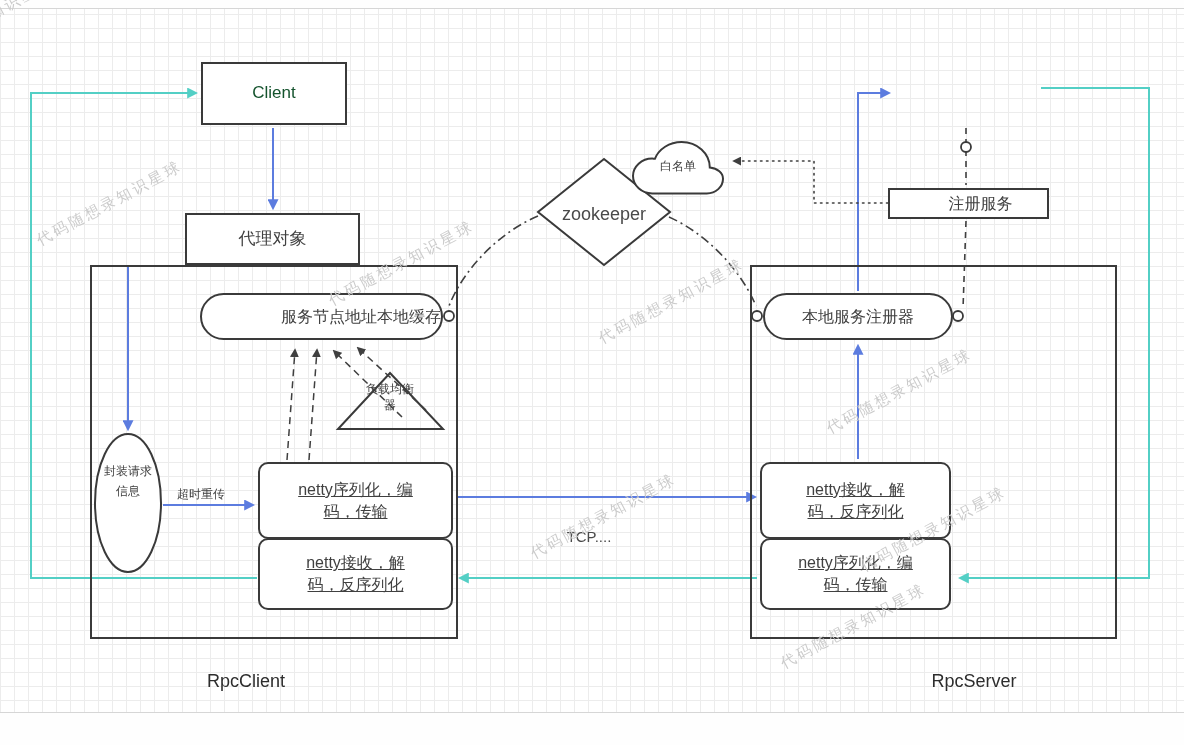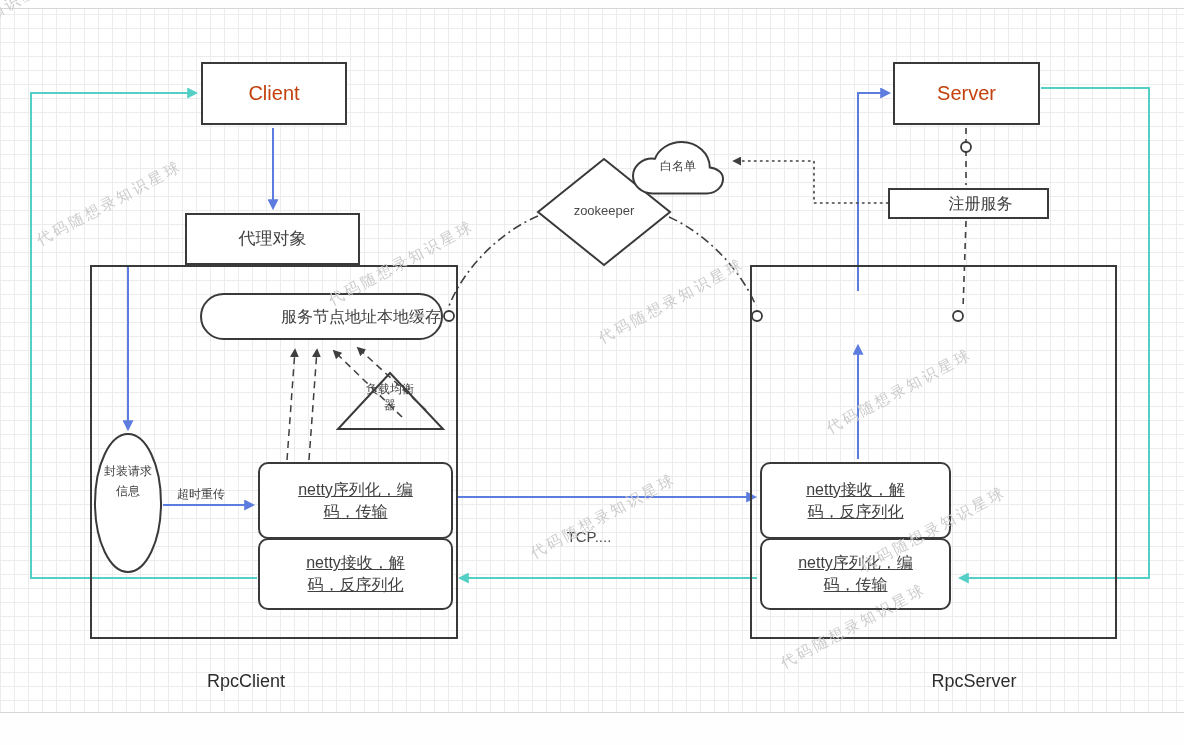--- a/index.html
+++ b/index.html
@@ -17,21 +17,21 @@
   svg.layer{position:absolute;left:0;top:0;}
   .node{
     position:absolute;box-sizing:border-box;background:#fff;border:2px solid #3a3a3a;
     display:flex;align-items:center;justify-content:center;text-align:center;
     color:#404040;font-size:16px;line-height:1.35;
   }
   .node.rounded{border-radius:24px;}
   .node.soft{border-radius:10px;}
   .frame{position:absolute;box-sizing:border-box;border:2px solid #3a3a3a;background:transparent;}
   .lbl{position:absolute;color:#404040;font-size:12px;line-height:1.35;text-align:center;}
-  .lbl.big{font-size:20px;color:#c2410c;}
+  .lbl.big{font-size:17px;color:#14532d;}
   .lbl.bold{font-weight:400;font-size:18px;color:#2d2d2d;}
   .netty-inner{width:124px;margin:8px auto;text-decoration:underline;}
   .wm{
     position:absolute;color:#cbcbcb;font-size:15px;letter-spacing:3px;white-space:nowrap;
     transform:rotate(-28deg);transform-origin:left center;pointer-events:none;
   }
 </style>
 </head>
 <body>
 
@@ -105,38 +105,38 @@
   </div>
 
   <div class="node soft" style="left:258px;top:462px;width:195px;height:77px;">
     <span class="netty-inner">netty序列化，编码，传输</span>
   </div>
 
   <div class="node soft" style="left:258px;top:538px;width:195px;height:72px;">
     <span class="netty-inner">netty接收，解码，反序列化</span>
   </div>
 
-  <div class="node" style="left:893px;top:62px;width:147px;height:63px;">
-    <span class="lbl big" style="position:static;">Server</span>
-  </div>
 
   <div class="node" style="left:888px;top:188px;width:161px;height:31px;padding-left:24px;">
     <span>注册服务</span>
   </div>
 
+  <div class="node rounded" style="left:763px;top:293px;width:190px;height:47px;">
+    <span>本地服务注册器</span>
+  </div>
 
   <div class="node soft" style="left:760px;top:462px;width:191px;height:77px;">
     <span class="netty-inner">netty接收，解码，反序列化</span>
   </div>
 
   <div class="node soft" style="left:760px;top:538px;width:191px;height:72px;">
     <span class="netty-inner">netty序列化，编码，传输</span>
   </div>
 
-  <div class="lbl" style="left:544px;top:202px;width:120px;font-size:13px;color:#4a4a4a;">zookeeper</div>
+  <div class="lbl" style="left:544px;top:202px;width:120px;font-size:18px;color:#4a4a4a;">zookeeper</div>
 
   <div class="lbl" style="left:638px;top:158px;width:80px;">白名单</div>
 
   <div class="lbl" style="left:104px;top:461px;width:48px;line-height:1.7;">封装请求信息</div>
 
   <div class="lbl" style="left:364px;top:381px;width:52px;">负载均衡器</div>
 
   <div class="lbl" style="left:167px;top:486px;width:68px;white-space:nowrap;">超时重传</div>
 
   <div class="lbl" style="left:557px;top:527px;width:64px;font-size:15px;color:#4a4a4a;">TCP....</div>

